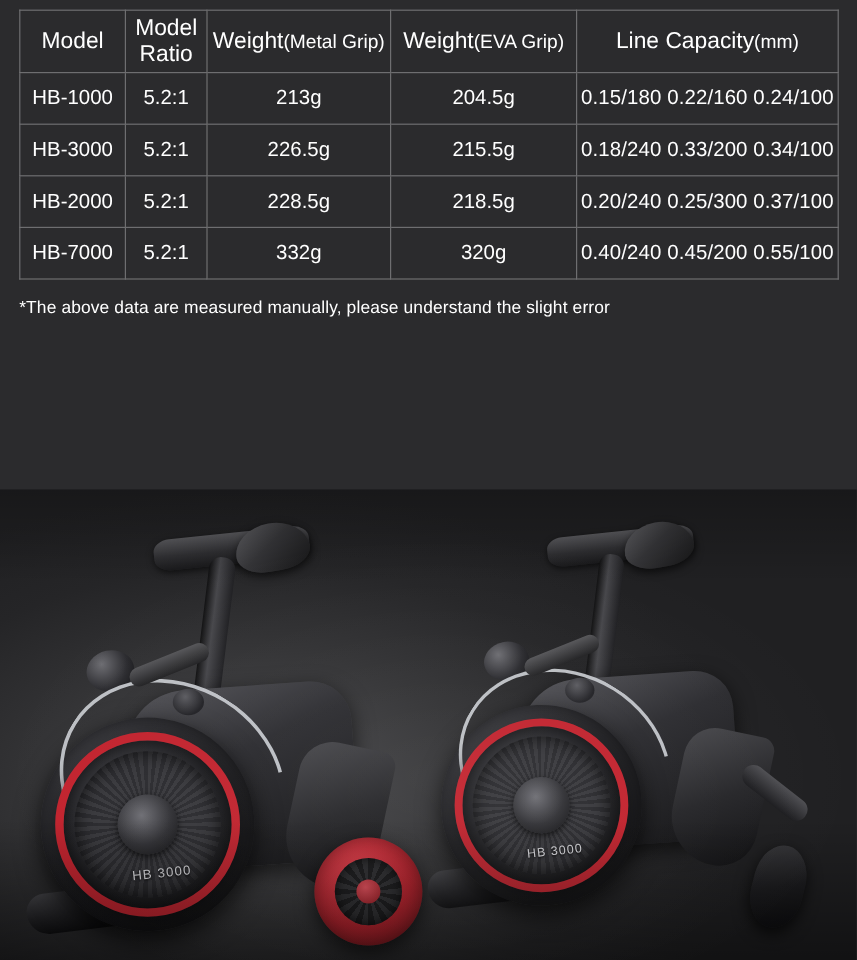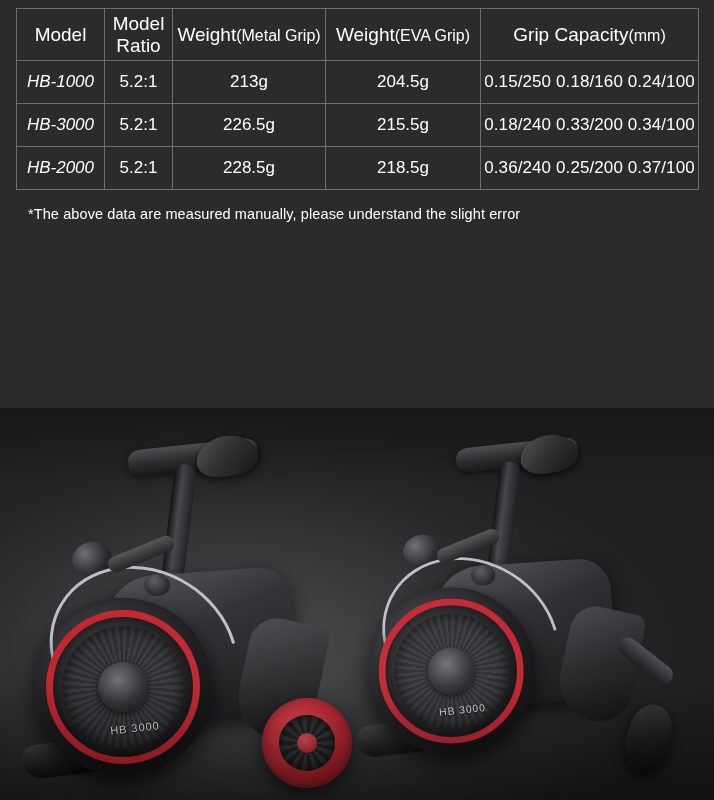--- a/index.html
+++ b/index.html
@@ -43,32 +43,32 @@
   table.spec tbody td {
     height: 43px;
     font-size: 17px;
   }
   .col-model   { width: 88px; }
   .col-gear    { width: 68px; }
   .col-wmetal  { width: 153px; }
   .col-weva    { width: 155px; }
   .col-line    { width: 218px; }
 
-  td.model-cell { font-size: 16.5px; font-style: italic; }
+  td.model-cell { font-size: 16.5px; }
   td.line-cell  { font-size: 15.5px; letter-spacing: 0.1px; }
 
   .hdr-sub {
     font-size: 16px;
     vertical-align: baseline;
   }
   .hdr-two-line { display: block; line-height: 1.15; }
 
   
   .note {
-    margin: 16px 0 0 28px;
+    margin: 16px 0 0 16px;
     font-size: 14.5px;
     color: #ffffff;
     letter-spacing: 0.1px;
   }
 
   
   .photo {
     position: absolute;
     left: 0;
     top: 408px;
@@ -343,45 +343,52 @@
           <span class="hdr-two-line">Model</span>
           <span class="hdr-two-line">Ratio</span>
         </th>
         <th>
           <span>Weight</span><span class="hdr-sub">(Metal Grip)</span>
         </th>
         <th>
           <span>Weight</span><span class="hdr-sub">(EVA Grip)</span>
         </th>
         <th>
-          <span>Grip Capacity</span><span class="hdr-sub">(mm)</span>
+          <span>Line Capacity</span><span class="hdr-sub">(mm)</span>
         </th>
       </tr>
     </thead>
     <tbody>
       <tr>
         <td class="model-cell">HB-1000</td>
         <td>5.2:1</td>
         <td>213g</td>
         <td>204.5g</td>
-        <td class="line-cell">0.15/250 0.18/160 0.24/100</td>
+        <td class="line-cell">0.15/180 0.22/160 0.24/100</td>
       </tr>
       <tr>
         <td class="model-cell">HB-3000</td>
         <td>5.2:1</td>
         <td>226.5g</td>
         <td>215.5g</td>
         <td class="line-cell">0.18/240 0.33/200 0.34/100</td>
       </tr>
       <tr>
         <td class="model-cell">HB-2000</td>
         <td>5.2:1</td>
         <td>228.5g</td>
         <td>218.5g</td>
-        <td class="line-cell">0.36/240 0.25/200 0.37/100</td>
+        <td class="line-cell">0.20/240 0.25/300 0.37/100</td>
+      </tr>
+      <tr>
+        <td class="model-cell">HB-7000</td>
+        <td>5.2:1</td>
+        <td>332g</td>
+        <td>320g</td>
+        <td class="line-cell">0.40/240 0.45/200 0.55/100</td>
       </tr>
     </tbody>
   </table>
 </div>
 
 <div class="note">*The above data are measured manually, please understand the slight error</div>
 
 <div class="photo">
 
   <div class="reel left">

